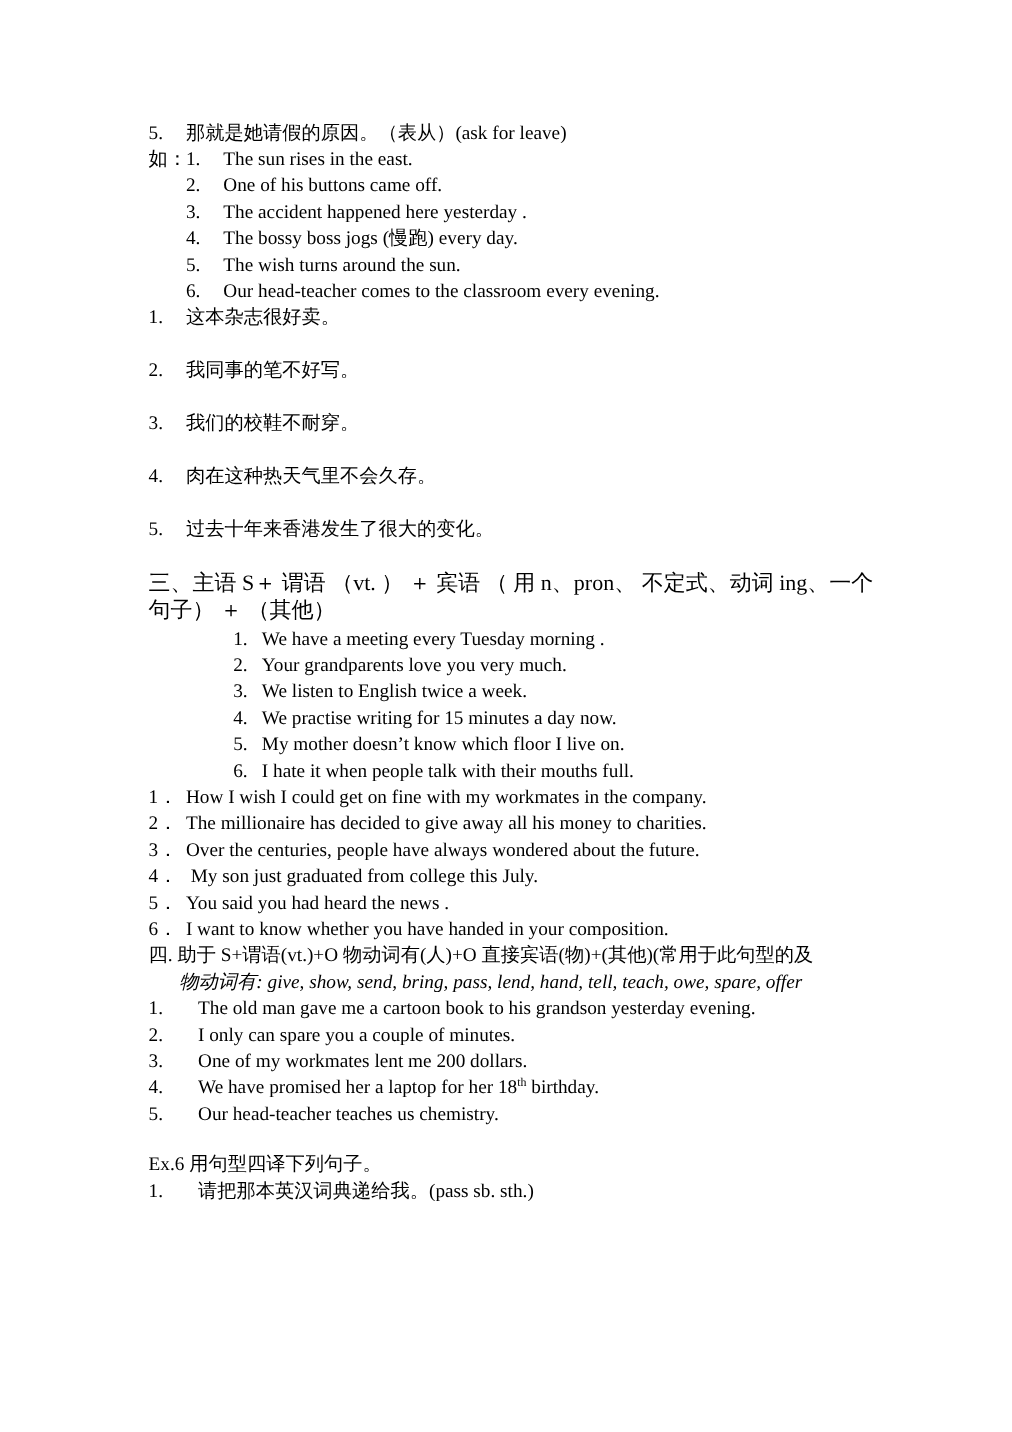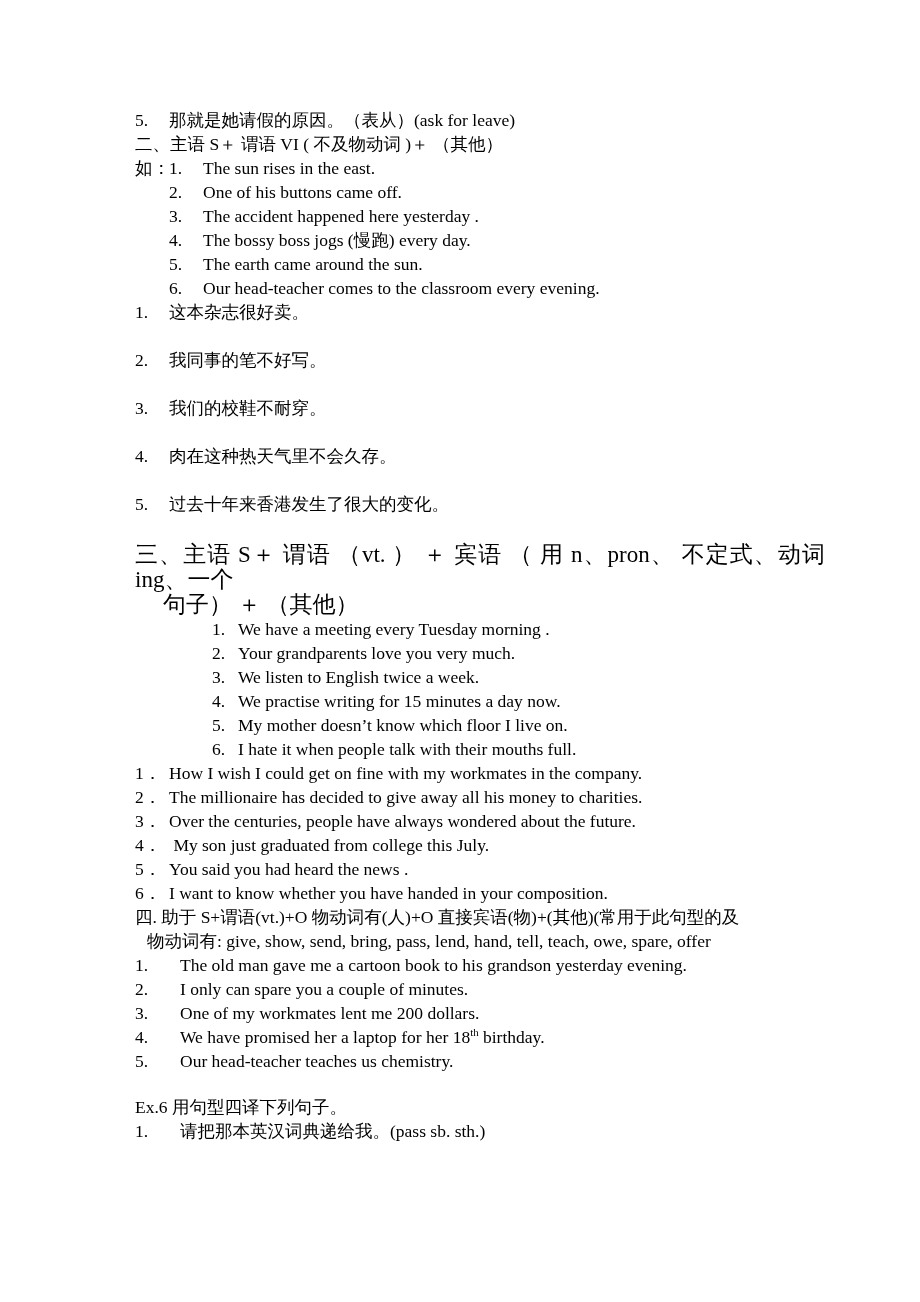--- a/index.html
+++ b/index.html
@@ -65,60 +65,59 @@
   }
 
   .ru-prefix {
     display: inline-block;
     width: 34px;
   }
   .spaced-list .row { margin-bottom: 24px; }
   .spaced-list .row:last-child { margin-bottom: 0; }
 
   .wide-head {
-    font-size: 23px;
+    font-size: 20px;
     line-height: 25px;
     white-space: pre-wrap;
     text-align: justify;
     text-justify: inter-ideograph;
   }
 </style>
 </head>
 <body>
 
 <div class="page">
   <div class="content">
 
     <div class="row">
       <span class="num num-w-mid">5.</span>
       <span class="txt">那就是她请假的原因。（表从）(ask for leave)</span>
     </div>
 
-    <div class="line-cn">二、主语 S＋ 谓语 VI ( 不及物动词 )＋ （其他）</div>
 
     <div class="row">
       <span class="ru-prefix">如：</span>
       <span class="num num-w-mid">1.</span>
       <span class="txt">The sun rises in the east.</span>
     </div>
     <div class="row indent-1">
       <span class="num num-w-mid">2.</span>
       <span class="txt">One of his buttons came off.</span>
     </div>
     <div class="row indent-1">
       <span class="num num-w-mid">3.</span>
       <span class="txt">The accident happened here yesterday .</span>
     </div>
     <div class="row indent-1">
       <span class="num num-w-mid">4.</span>
       <span class="txt">The bossy boss jogs (慢跑) every day.</span>
     </div>
     <div class="row indent-1">
       <span class="num num-w-mid">5.</span>
-      <span class="txt">The earth came around the sun.</span>
+      <span class="txt">The wish turns around the sun.</span>
     </div>
     <div class="row indent-1">
       <span class="num num-w-mid">6.</span>
       <span class="txt">Our head-teacher comes to the classroom every evening.</span>
     </div>
 
     <div class="spaced-list">
       <div class="row">
         <span class="num num-w-mid">1.</span>
         <span class="txt">这本杂志很好卖。</span>
@@ -137,21 +136,21 @@
       </div>
       <div class="row">
         <span class="num num-w-mid">5.</span>
         <span class="txt">过去十年来香港发生了很大的变化。</span>
       </div>
     </div>
 
     <div class="gap-lg"></div>
 
     <div class="wide-head">三、主语 S＋ 谓语 （vt. ） ＋ 宾语 （ 用 n、pron、 不定式、动词 ing、一个</div>
-    <div class="wide-head" style="margin-left:28px;">句子） ＋ （其他）</div>
+    <div class="wide-head" style="">句子） ＋ （其他）</div>
 
     <div class="row indent-3">
       <span class="num num-w-narrow">1.</span>
       <span class="txt">We have a meeting every Tuesday morning .</span>
     </div>
     <div class="row indent-3">
       <span class="num num-w-narrow">2.</span>
       <span class="txt">Your grandparents love you very much.</span>
     </div>
     <div class="row indent-3">
@@ -190,21 +189,21 @@
     <div class="row">
       <span class="num num-w-mid">5．</span>
       <span class="txt">You said you had heard the news .</span>
     </div>
     <div class="row">
       <span class="num num-w-mid">6．</span>
       <span class="txt">I want to know whether you have handed in your composition.</span>
     </div>
 
     <div class="line-cn">四. 助于 S+谓语(vt.)+O 物动词有(人)+O 直接宾语(物)+(其他)(常用于此句型的及</div>
-    <div class="line-cn" style="margin-left:12px;">物动词有: give, show, send, bring, pass, lend, hand, tell, teach, owe, spare, offer</div>
+    <div class="line-cn" style="margin-left:28px;font-style:italic;">物动词有: give, show, send, bring, pass, lend, hand, tell, teach, owe, spare, offer</div>
 
     <div class="row">
       <span class="num num-w-wide">1.</span>
       <span class="txt">The old man gave me a cartoon book to his grandson yesterday evening.</span>
     </div>
     <div class="row">
       <span class="num num-w-wide">2.</span>
       <span class="txt">I only can spare you a couple of minutes.</span>
     </div>
     <div class="row">

